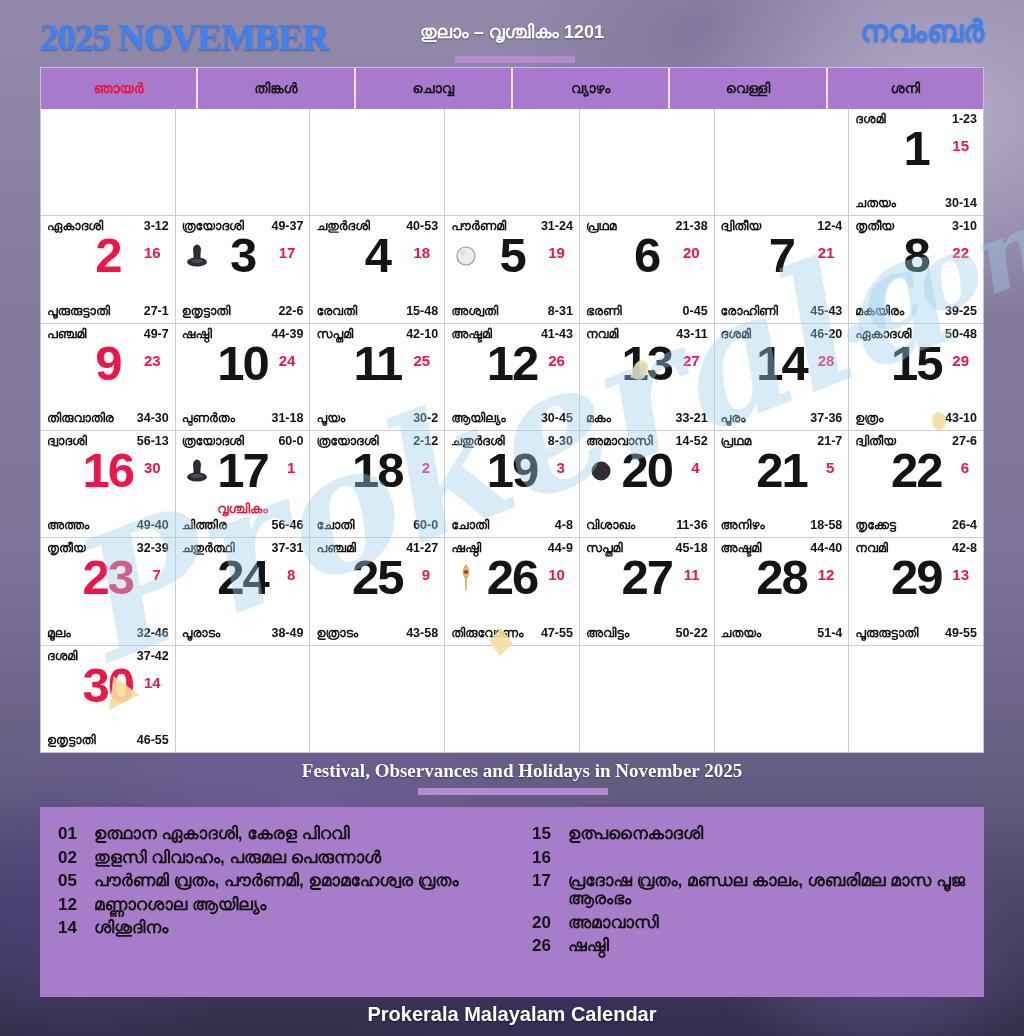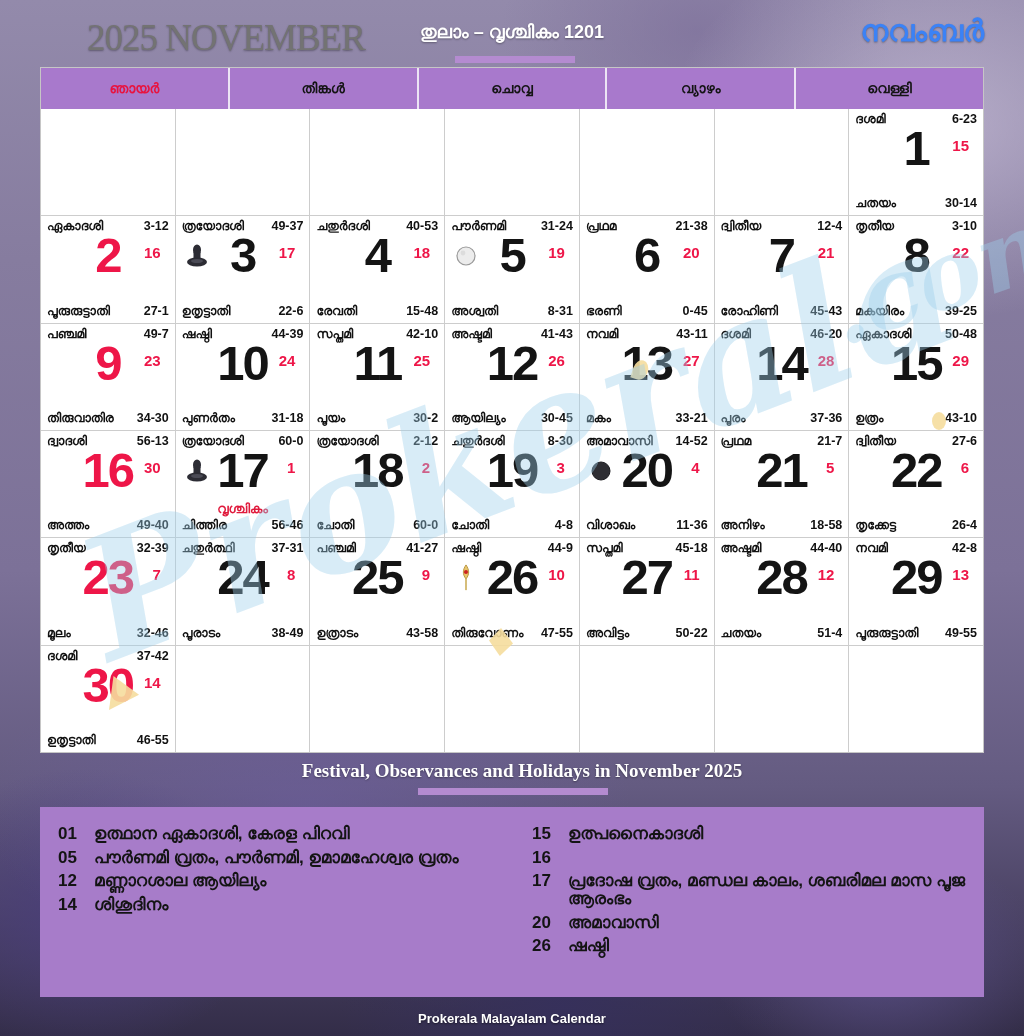--- a/index.html
+++ b/index.html
@@ -9,21 +9,21 @@
     background:
       radial-gradient(ellipse 420px 300px at 92% 12%, rgba(214,204,228,.55), transparent 65%),
       radial-gradient(ellipse 300px 220px at 68% 3%, rgba(122,108,152,.6), transparent 65%),
       radial-gradient(ellipse 500px 260px at 30% 78%, rgba(110,94,162,.55), transparent 65%),
       radial-gradient(ellipse 280px 220px at 8% 88%, rgba(74,62,124,.85), transparent 65%),
       radial-gradient(ellipse 320px 240px at 55% 97%, rgba(54,48,92,.9), transparent 70%),
       radial-gradient(ellipse 260px 180px at 86% 93%, rgba(100,88,152,.65), transparent 65%),
       radial-gradient(ellipse 200px 140px at 45% 88%, rgba(92,70,70,.35), transparent 70%),
       linear-gradient(180deg,#938aab 0%,#867c9f 25%,#7c7198 55%,#645b81 76%,#473f60 90%,#332d48 100%);
   }
-  .hdr-title-left{position:absolute;left:40px;top:16px;color:#737373;font-family:"Liberation Serif",serif;font-weight:normal;font-size:37px;letter-spacing:-1px;text-shadow:0 1px 2px rgba(0,0,0,.35);margin-left:47px;}
+  .hdr-title-left{position:absolute;left:40px;top:16px;color:#3b82f6;font-family:"Liberation Serif",serif;font-weight:bold;font-size:37px;letter-spacing:-1px;text-shadow:0 1px 2px rgba(0,0,0,.35);}
   .hdr-title-center{position:absolute;left:0;right:0;top:22px;text-align:center;color:#fff;font-weight:bold;font-size:18px;text-shadow:0 1px 2px rgba(0,0,0,.35);}
   .hdr-center-bar{position:absolute;left:455px;top:56px;width:120px;height:7px;background:#b48bd0;}
   .hdr-title-right{position:absolute;right:40px;top:14px;color:#3b82f6;font-weight:bold;font-size:30px;text-shadow:0 1px 2px rgba(0,0,0,.35);}
 
   .cal{position:absolute;left:40px;top:67px;width:944px;height:686px;background:#fff;border:1px solid #c6c6c6;display:flex;flex-direction:column;box-sizing:border-box;}
   .weekdays{display:flex;height:41px;background:#a879cc;flex:none;}
   .wd{flex:1;display:flex;align-items:center;justify-content:center;font-weight:bold;font-size:14px;color:#141414;border-right:2px solid #ece4f4;}
   .wd:last-child{border-right:none;}
   .wd.sun{color:#e8133f;}
   .grid{flex:1;display:flex;flex-direction:column;position:relative;}
@@ -51,50 +51,51 @@
   .blob.b4{left:448px;top:560px;width:24px;height:28px;clip-path:polygon(50% 0,100% 55%,45% 100%,0 45%);}
 
   .fest-title{position:absolute;left:0;right:0;top:760px;text-align:center;color:#fff;font-family:"Liberation Serif",serif;font-weight:bold;font-size:19px;text-shadow:0 1px 2px rgba(0,0,0,.4);padding-left:20px;}
   .fest-bar{position:absolute;left:418px;top:788px;width:190px;height:7px;background:#b48bd0;}
   .panel{position:absolute;left:40px;top:807px;width:944px;height:190px;background:#a77cc9;}
   .fcol{position:absolute;top:18px;}
   .fcol.left{left:18px;width:440px;}
   .fcol.right{left:492px;width:440px;}
   .fitem{display:flex;margin-bottom:5.5px;font-size:17px;font-weight:bold;color:#141414;line-height:18px;}
   .fnum{width:36px;flex:none;}
-  .footer-text{position:absolute;left:0;right:0;top:1003px;text-align:center;color:#fff;font-weight:bold;font-size:13px;text-shadow:0 1px 2px rgba(0,0,0,.5);margin-top:8px;}
+  .footer-text{position:absolute;left:0;right:0;top:1003px;text-align:center;color:#fff;font-weight:bold;font-size:20px;text-shadow:0 1px 2px rgba(0,0,0,.5);}
 </style>
 </head>
 <body>
 
 <div class="hdr-title-left">2025 NOVEMBER</div>
 <div class="hdr-title-center">തുലാം – വൃശ്ചികം 1201</div>
 <div class="hdr-center-bar"></div>
 <div class="hdr-title-right">നവംബർ</div>
 
 <div class="cal">
   <div class="weekdays" id="weekday-row">
       <div class="wd sun">ഞായർ</div>
       <div class="wd">തിങ്കൾ</div>
       <div class="wd">ചൊവ്വ</div>
       <div class="wd">വ്യാഴം</div>
       <div class="wd">വെള്ളി</div>
+      <div class="wd">ശനി</div>
     </div>
   <div class="grid" id="grid-rows">
       <div class="wrow">
         <div class="cell"></div>
         <div class="cell"></div>
         <div class="cell"></div>
         <div class="cell"></div>
         <div class="cell"></div>
         <div class="cell"></div>
         <div class="cell">
           <div class="line top">
             <span>ദശമി</span>
-            <span>6-23</span>
+            <span>1-23</span>
           </div>
           <div class="big">1</div>
           <div class="mal">15</div>
           <div class="line bot">
             <span>ചതയം</span>
             <span>30-14</span>
           </div>
         </div>
       </div>
       <div class="wrow">
@@ -497,20 +498,24 @@
 
 <div class="fest-title">Festival, Observances and Holidays in November 2025</div>
 <div class="fest-bar"></div>
 <div class="panel">
   <div class="fcol left" id="fest-left">
       <div class="fitem">
         <span class="fnum">01</span>
         <span class="ftext">ഉത്ഥാന ഏകാദശി, കേരള പിറവി</span>
       </div>
       <div class="fitem">
+        <span class="fnum">02</span>
+        <span class="ftext">തുളസി വിവാഹം, പരുമല പെരുന്നാൾ</span>
+      </div>
+      <div class="fitem">
         <span class="fnum">05</span>
         <span class="ftext">പൗർണമി വ്രതം, പൗർണമി, ഉമാമഹേശ്വര വ്രതം</span>
       </div>
       <div class="fitem">
         <span class="fnum">12</span>
         <span class="ftext">മണ്ണാറശാല ആയില്യം</span>
       </div>
       <div class="fitem">
         <span class="fnum">14</span>
         <span class="ftext">ശിശുദിനം</span>

